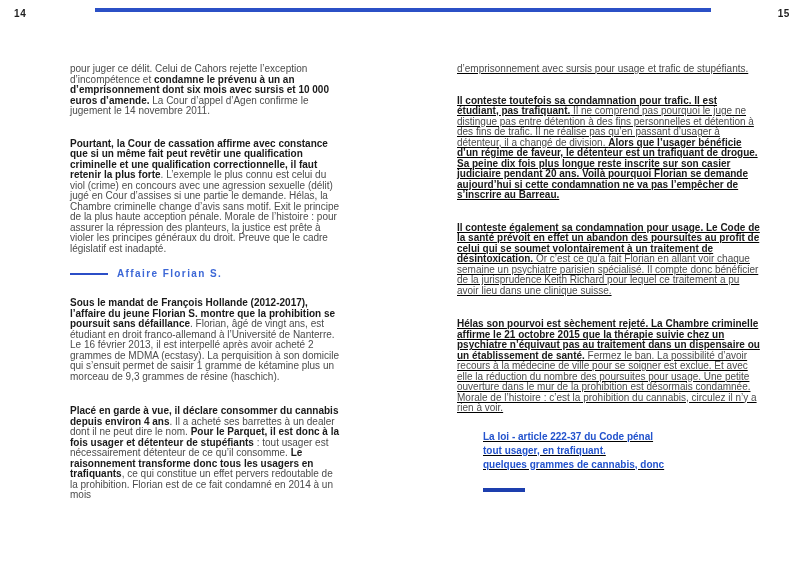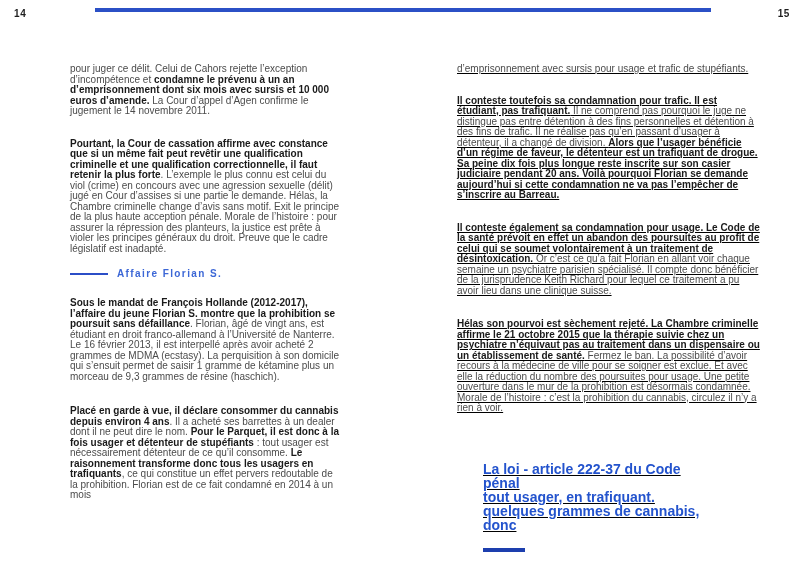--- a/index.html
+++ b/index.html
@@ -31,22 +31,22 @@
   .heading {
     margin:12px 0 0 0;
     font-size:19px; line-height:22px; font-weight:bold; color:#2b4ec7;
   }
   .kicker {
     margin-top:14px; display:flex; align-items:center;
     color:#3c67d6; font-size:10px; font-weight:bold; letter-spacing:1.4px;
   }
   .kicker-dash { width:38px; height:2px; background:#2b4ec7; margin-right:9px; flex:0 0 auto; }
   .pullquote {
-    margin:48px 0 0 0; padding-left:26px; width:228px;
-    color:#2353cd; font-weight:bold; font-size:14px; line-height:14px;
+    margin:16px 0 0 0; padding-left:26px; width:228px;
+    color:#2353cd; font-weight:bold; font-size:10px; line-height:14px;
   }
   .quote-rule { margin:16px 0 0 26px; width:42px; height:4px; background:#1d3fae; }
 </style>
 </head>
 <body>
 
 <div class="top-rule"></div>
 
 <div class="pagenum left">14</div>
 <div class="pagenum right">15</div>

